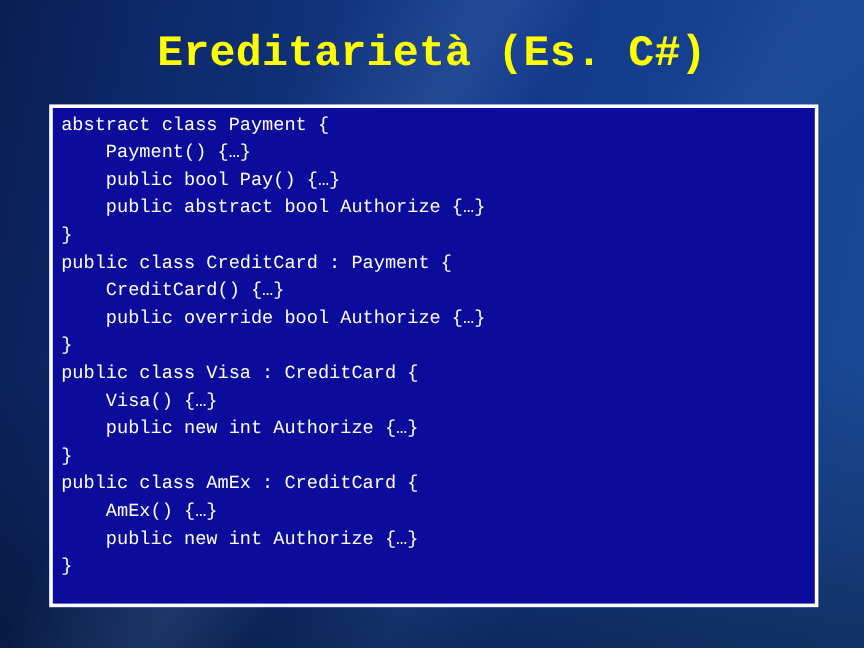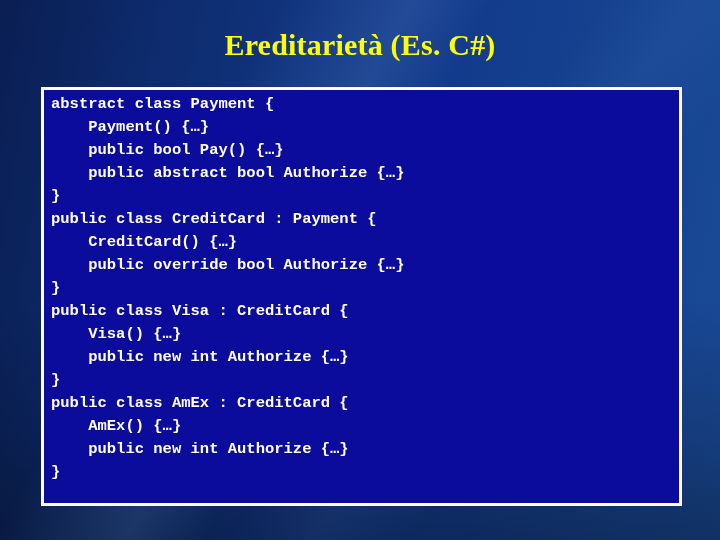--- a/index.html
+++ b/index.html
@@ -49,23 +49,23 @@
     overflow: hidden;
   }
 
   #slide-title {
     position: absolute;
     left: 0;
     top: 27px;
     width: 720px;
     text-align: center;
     color: #ffff00;
-    font-family: Liberation Serif, serif;
+    font-family: Liberation Mono, monospace;
     font-weight: bold;
-    font-size: 30px;
+    font-size: 36px;
     letter-spacing: 0.2px;
     line-height: 36px;
     white-space: nowrap;
   }
 
   #code-box {
     position: absolute;
     left: 41px;
     top: 87px;
     width: 641px;
@@ -79,21 +79,20 @@
   #code-lines {
     position: absolute;
     left: 7px;
     top: 3px;
     right: 0;
     font-family: "Liberation Mono", "DejaVu Sans Mono", monospace;
     font-size: 15.5px;
     line-height: 23px;
     color: #ffffff;
     white-space: pre;
-    font-weight: bold;
   }
 
   .code-line {
     height: 23px;
     white-space: pre;
     font-family: "Liberation Mono", "DejaVu Sans Mono", monospace;
   }
 </style>
 </head>
 <body>

